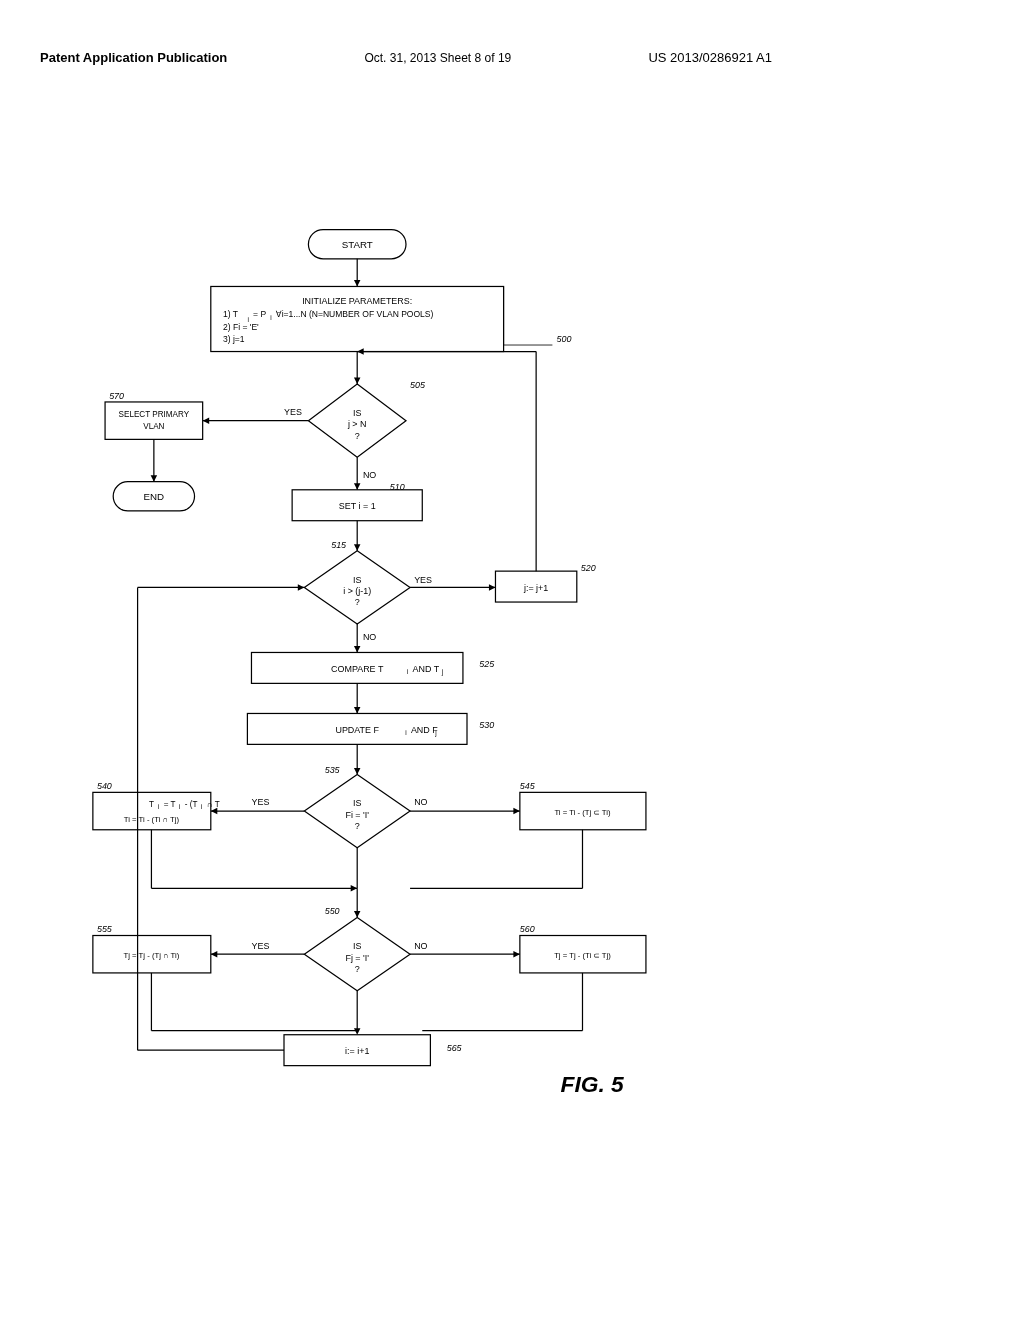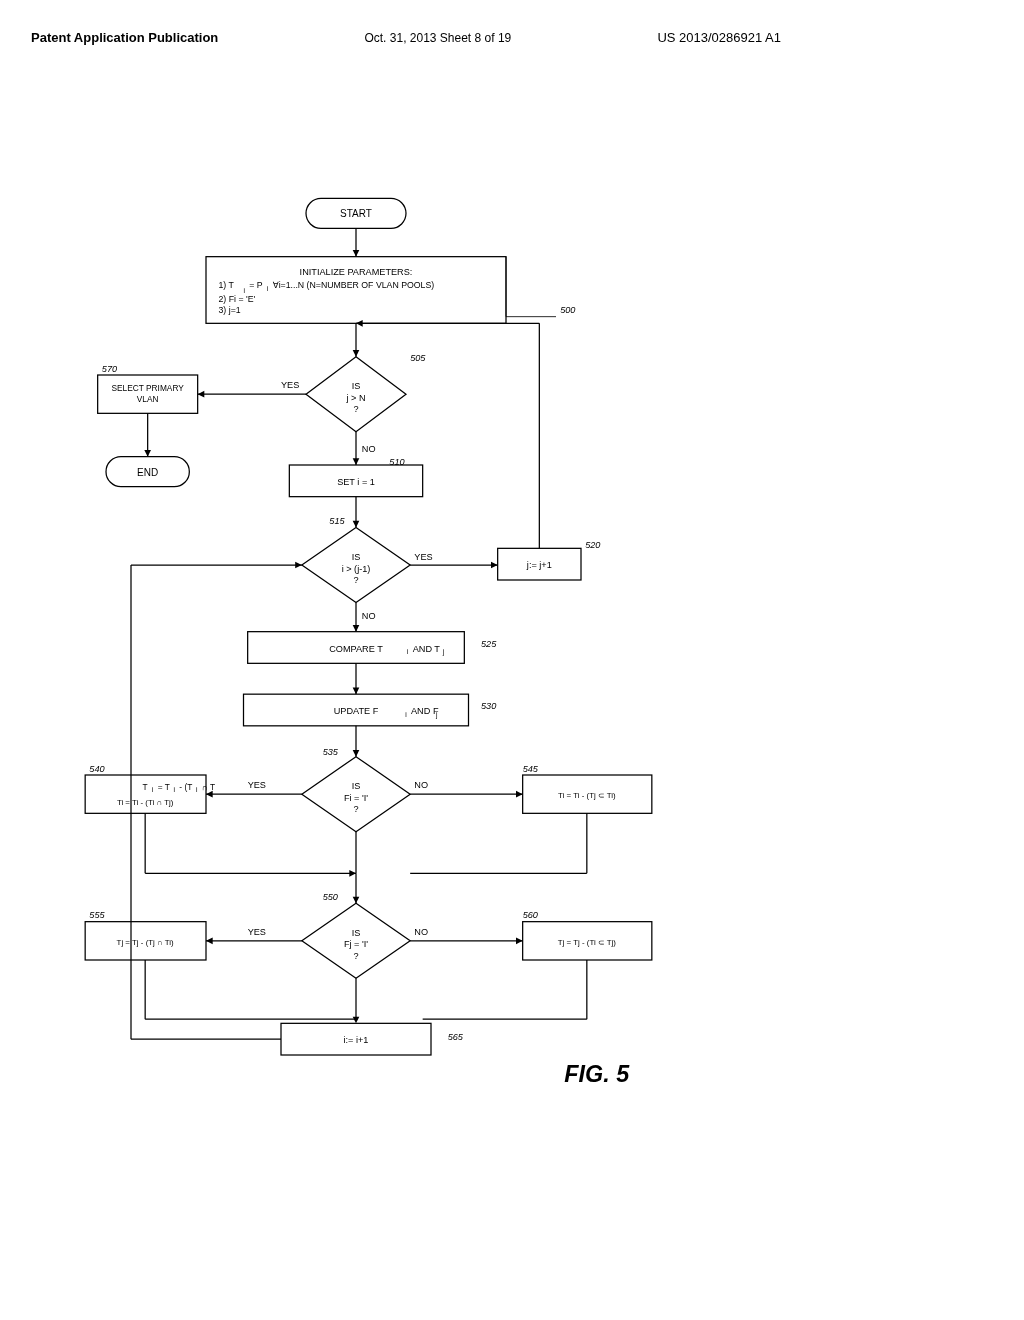--- a/index.html
+++ b/index.html
@@ -9,35 +9,35 @@
       width: 1024px;
       min-height: 1320px;
       position: relative;
       overflow-x: hidden;
     }
 
     .page {
       width: 812px;
       min-height: 1320px;
       background: #fff;
-      padding: 30px 31px;
+      padding: 30px 40px;
       position: relative;
     }
 
     
     .header {
       display: flex;
       justify-content: space-between;
       align-items: baseline;
       margin-bottom: 40px;
       font-size: 13px;
     }
     .header-left { font-weight: bold; font-size: 13px; }
     .header-center { font-size: 12px; }
-    .header-right { font-size: 13px; }
+    .header-right { font-size: 13px; margin-top: 20px; }
 
     
     .flowchart {
       position: relative;
       width: 100%;
       height: 1160px;
     }
 
     svg.flowchart-svg {
       position: absolute;

